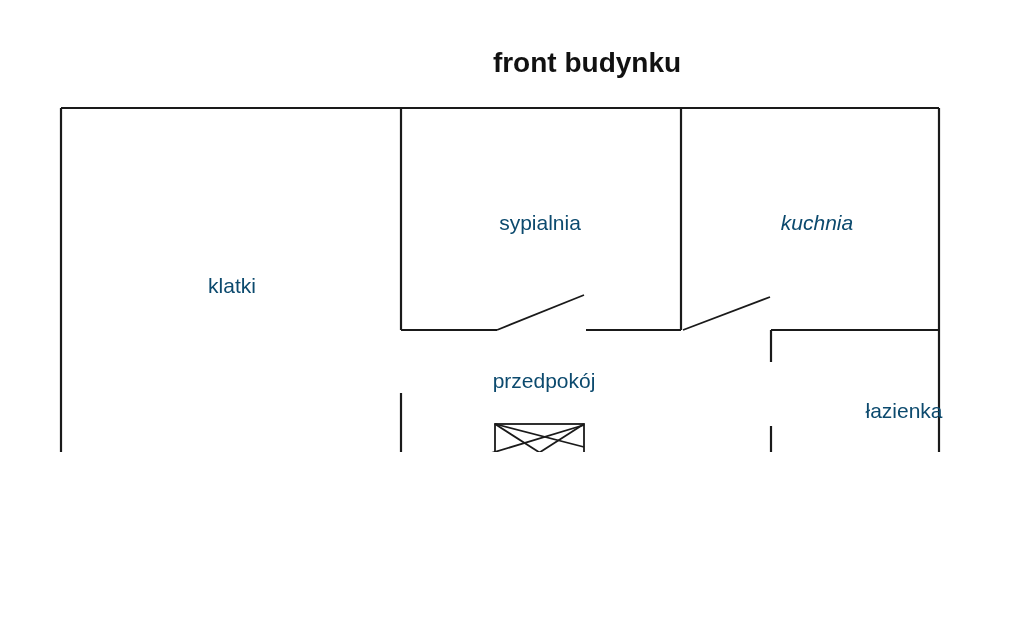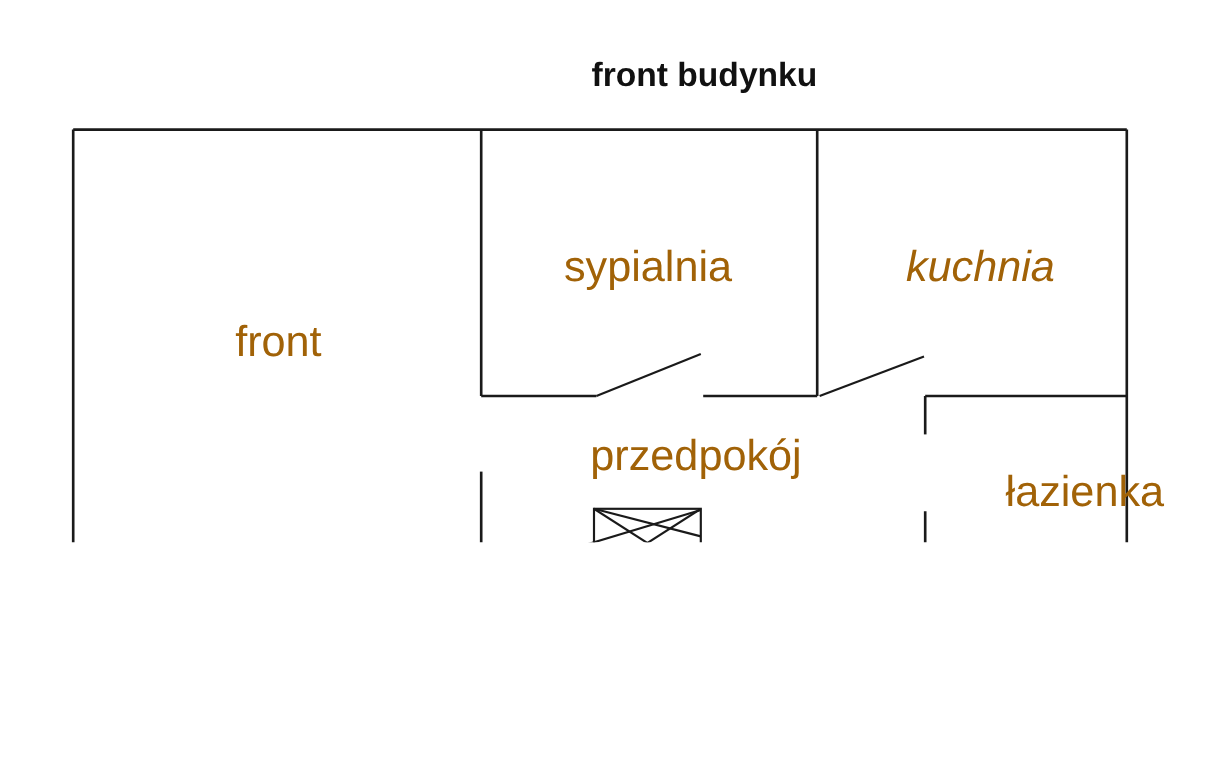--- a/index.html
+++ b/index.html
@@ -18,22 +18,22 @@
   .plan-svg {
     position: absolute;
     left: 0;
     top: 0;
     width: 1016px;
     height: 632px;
   }
   .label {
     position: absolute;
     transform: translate(-50%, -50%);
-    color: #a16207;
-    font-size: 36px;
+    color: #0c4a6e;
+    font-size: 21px;
     font-weight: 400;
     white-space: nowrap;
     line-height: 1;
   }
   .label.bold {
     font-weight: 700;
     font-size: 28px;
     color: #111111;
   }
 </style>
@@ -78,24 +78,24 @@
     </g>
 
     <g>
       <line x1="448" y1="556" x2="448" y2="527" stroke="#1a1a1a" stroke-width="2.4"></line>
       <polygon points="448,514 441,532 448,527 455,532" fill="#1a1a1a" stroke="none"></polygon>
     </g>
   </svg>
 
   <div class="label bold" style="left:587px; top:63px;">front budynku</div>
 
-  <div class="label" style="left:232px; top:285px;">front</div>
+  <div class="label" style="left:232px; top:285px;">klatki</div>
 
   <div class="label" style="left:540px; top:222px;">sypialnia</div>
 
   <div class="label" style="left:817px; top:222px;font-style:italic;">kuchnia</div>
 
-  <div class="label" style="left:580px; top:380px;">przedpokój</div>
+  <div class="label" style="left:544px; top:380px;">przedpokój</div>
 
   <div class="label" style="left:904px; top:410px;">łazienka</div>
 
 
 </div>
 
 </body></html>

